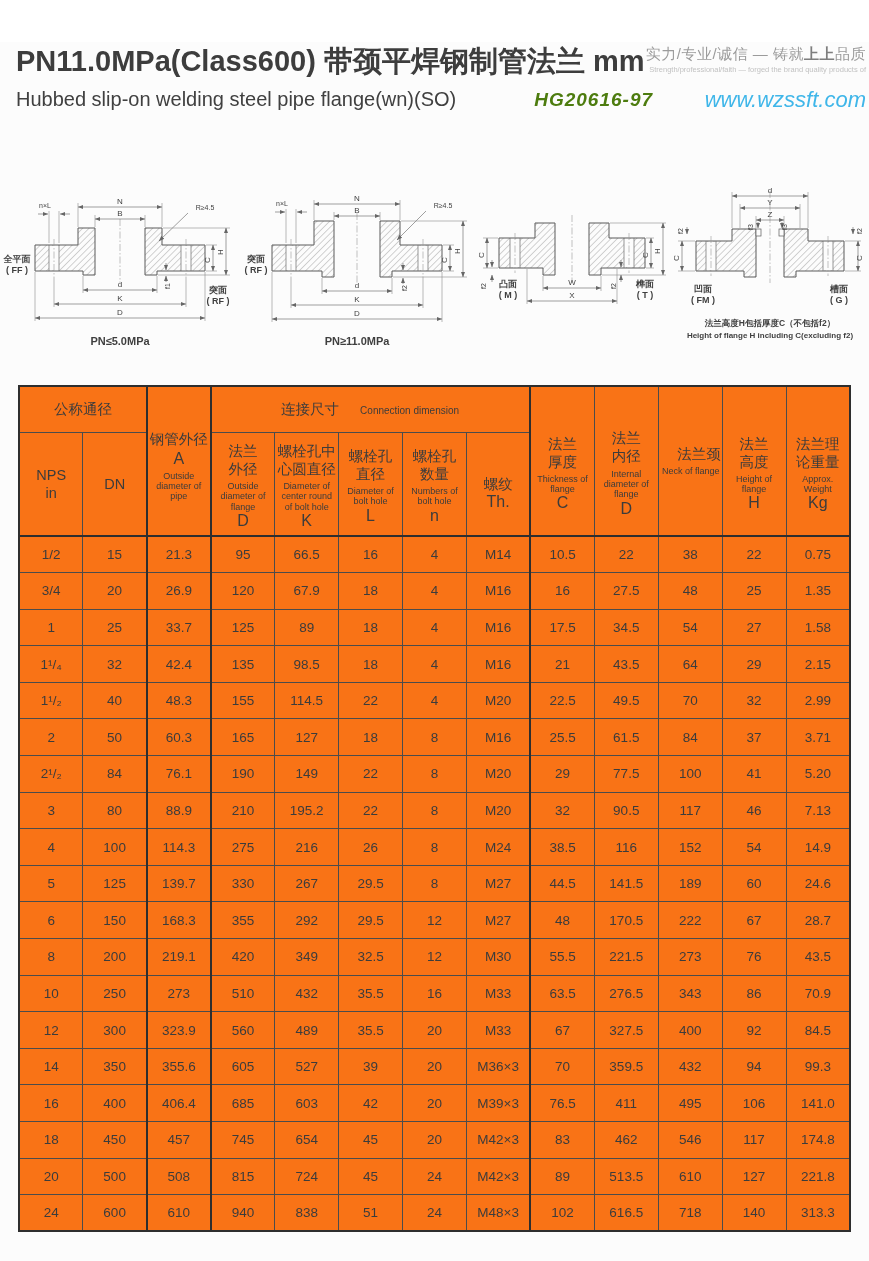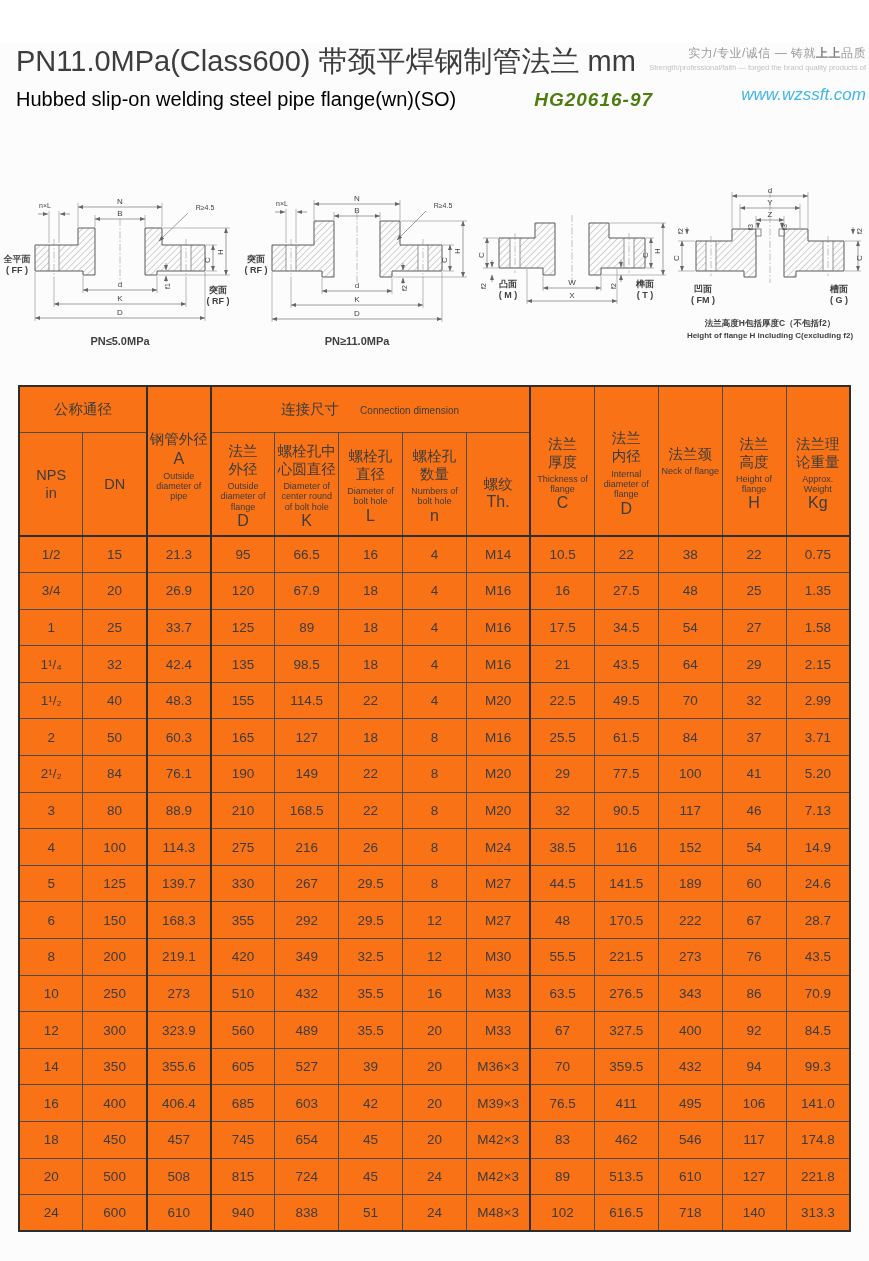--- a/index.html
+++ b/index.html
@@ -2,29 +2,29 @@
 <html><head>
 <meta charset="utf-8">
 <style>
   * { margin:0; padding:0; box-sizing:border-box; }
   html,body { background:#fff; }
   body { width:869px; height:1261px; position:relative; font-family:"Liberation Sans", sans-serif; color:#3c3c3c; overflow:hidden; }
   .page { position:relative; width:869px; height:1261px; background:#fcfcfc; }
 
   
   .brand { position:absolute; top:3px; right:3px; text-align:right; }
-  .brand-cn { font-size:12px; color:#9b9b9b; letter-spacing:0.5px; }
+  .brand-cn { font-size:15px; color:#9b9b9b; letter-spacing:0.5px; }
   .brand-cn b { color:#7e7e7e; }
   .brand-en { font-size:7.5px; color:#c2c2c2; margin-top:1px; }
-  .brand-url { font-size:17px; font-style:italic; color:#3fb6e9; margin-top:13px; cursor:pointer; }
+  .brand-url { font-size:22px; font-style:italic; color:#3fb6e9; margin-top:13px; cursor:pointer; }
 
   
-  .title { margin:42px 0 0 16px; font-size:29px; font-weight:normal; color:#3d3d3d; letter-spacing:0; white-space:nowrap; }
+  .title { margin:42px 0 0 16px; font-size:29px; font-weight:bold; color:#3d3d3d; letter-spacing:0; white-space:nowrap; }
   .subrow { display:flex; align-items:baseline; margin:6px 0 0 16px; }
-  .subtitle { font-size:20px; font-weight:normal; color:#000000; }
+  .subtitle { font-size:20px; font-weight:normal; color:#404040; }
   .std { font-size:19px; font-weight:bold; font-style:italic; color:#4d7c0f; margin-left:78px; letter-spacing:1px; }
 
   
   .diagrams { display:flex; align-items:flex-start; margin-top:72px; width:869px; }
   .diagrams figure { margin:0; }
   svg text { fill:#3f3f3f; font-family:"Liberation Sans", sans-serif; }
   .ol   { fill:url(#hatch); stroke:#5b5b5b; stroke-width:1; }
   .dim  { stroke:#777; stroke-width:0.7; fill:none; }
   .ext  { stroke:#8a8a8a; stroke-width:0.6; }
   .cl   { stroke:#999; stroke-width:0.6; stroke-dasharray:7 2 1.5 2; fill:none; }
@@ -48,21 +48,21 @@
   tbody td { height:36.6px; font-size:13.5px; }
   .hcn { font-size:14.5px; white-space:pre-line; line-height:1.25; }
   .hen { font-size:9px; line-height:1.15; padding:0 1px; }
   .hletter { font-size:16px; }
   .conn-en { margin-left:20px; font-size:10px; }
   .stack { display:flex; flex-direction:column; align-items:center; height:100%; padding:4px 1px 5px 1px; }
   .stack .hen { margin-top:3px; }
   .stack .hletter { margin-top:auto; }
   tr.hr1 th .stack .hcn { margin-top:26px; }
   tr.hr1 th .stack.topish .hcn { margin-top:12px;font-family:Liberation Mono, monospace; }
-  tr.hr1 th .stack.centered { justify-content:center; }
+  tr.hr1 th .stack.centered { justify-content:center;align-items:flex-end; }
   tr.hr1 th .stack.centered .hcn { margin-top:0; }
   tr.hr2 th .stack .hcn { margin-top:5px; }
   tr.hr2 th .stack.thv .hcn { margin-top:20px; }
   .npsbox { display:flex; align-items:center; justify-content:center; height:100%; }
 </style>
 </head>
 <body>
 
 <svg width="0" height="0" style="position:absolute">
   <defs>
@@ -532,21 +532,21 @@
           <td>77.5</td>
           <td>100</td>
           <td>41</td>
           <td>5.20</td>
         </tr>
         <tr>
           <td>3</td>
           <td>80</td>
           <td>88.9</td>
           <td>210</td>
-          <td>168.5</td>
+          <td>195.2</td>
           <td>22</td>
           <td>8</td>
           <td>M20</td>
           <td>32</td>
           <td>90.5</td>
           <td>117</td>
           <td>46</td>
           <td>7.13</td>
         </tr>
         <tr>

